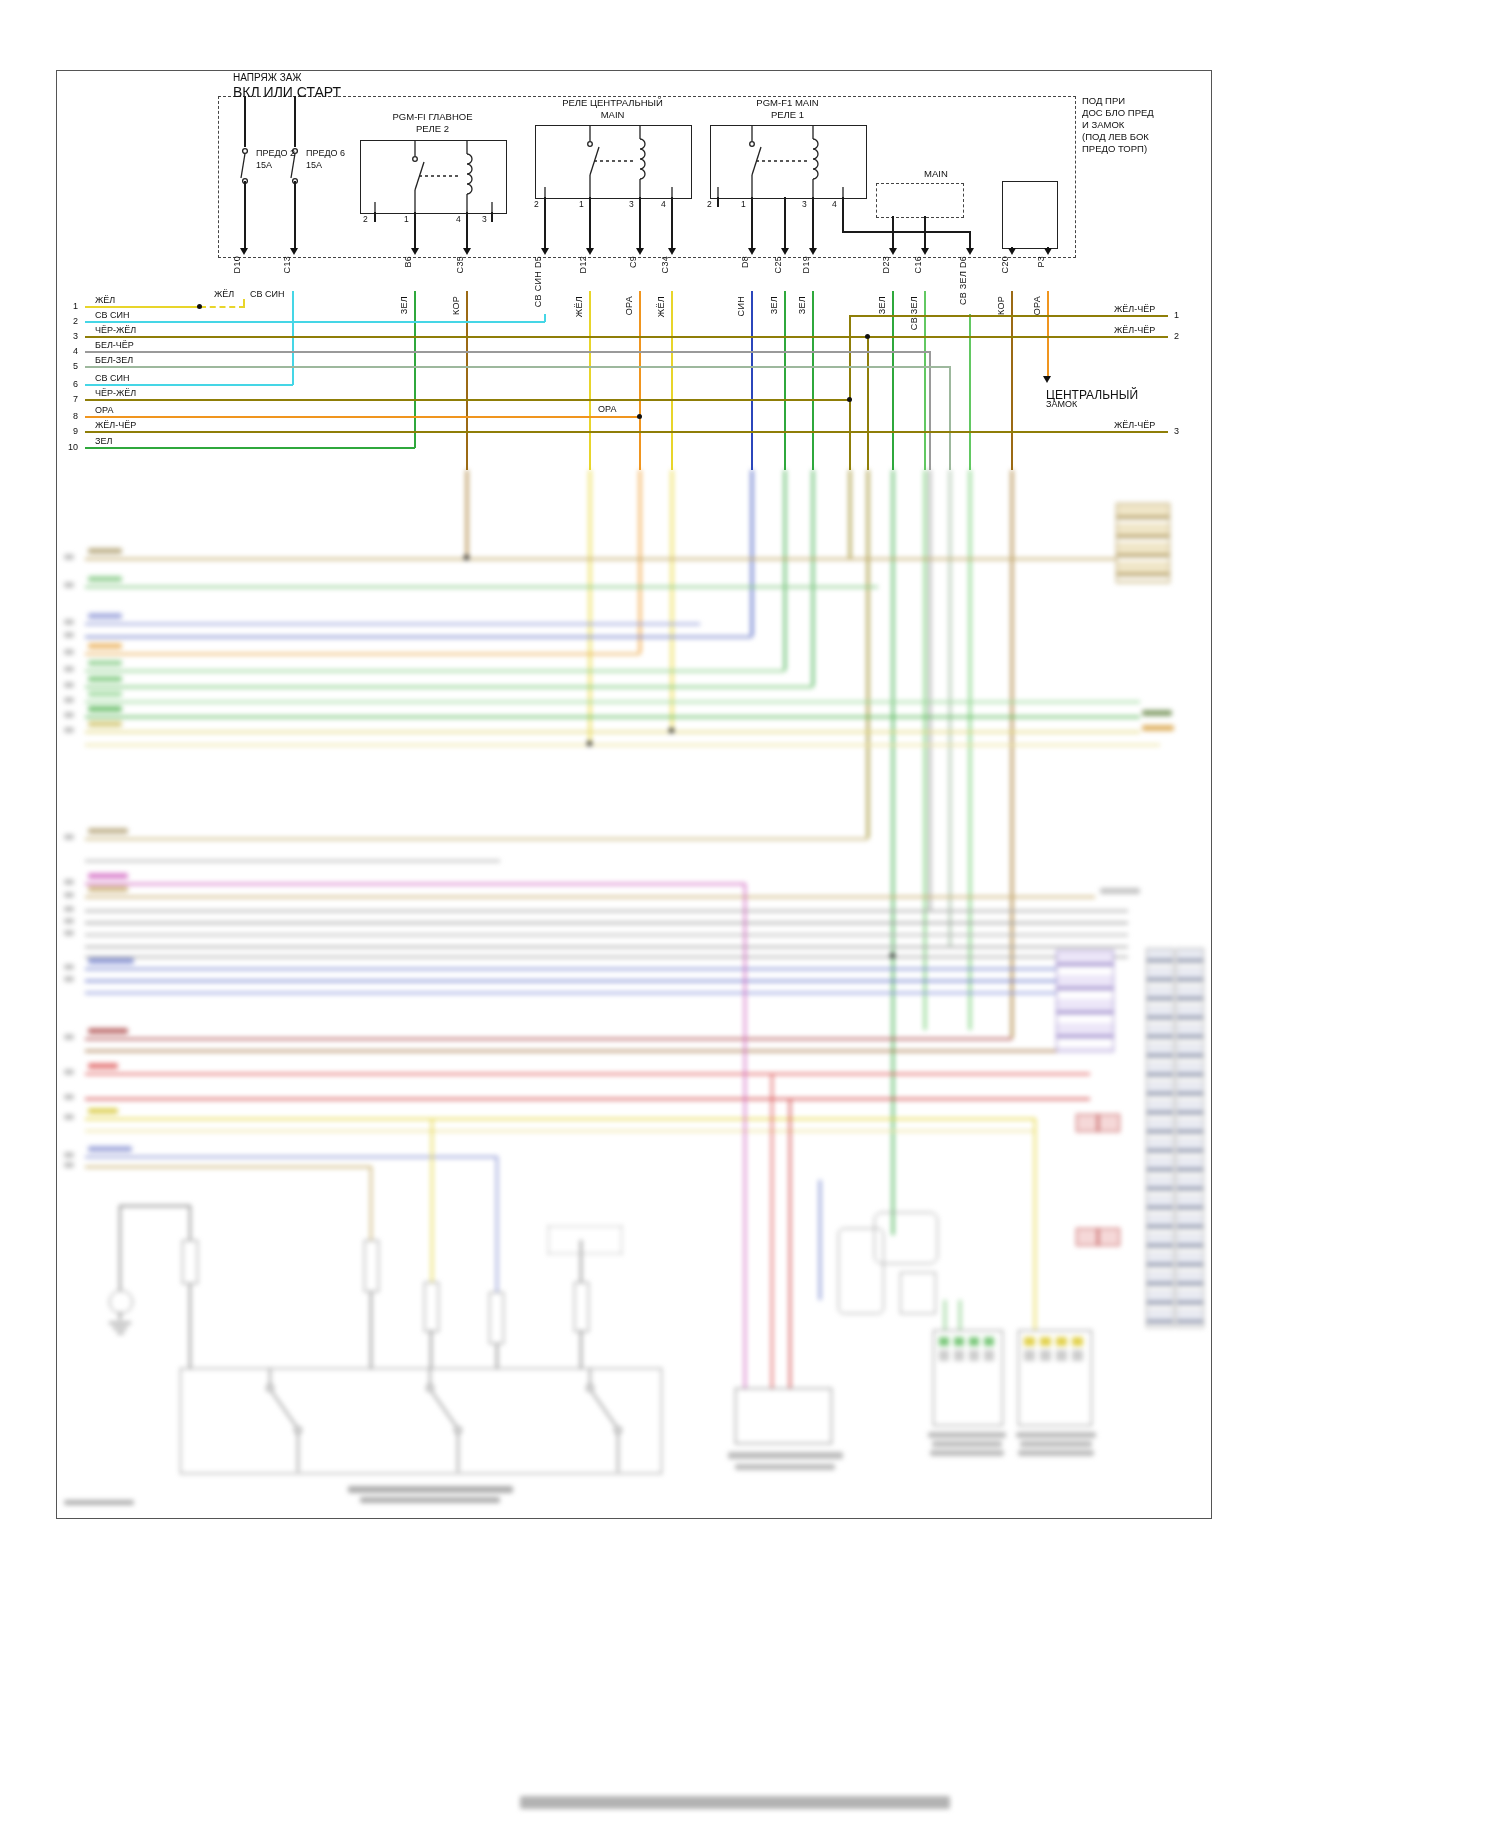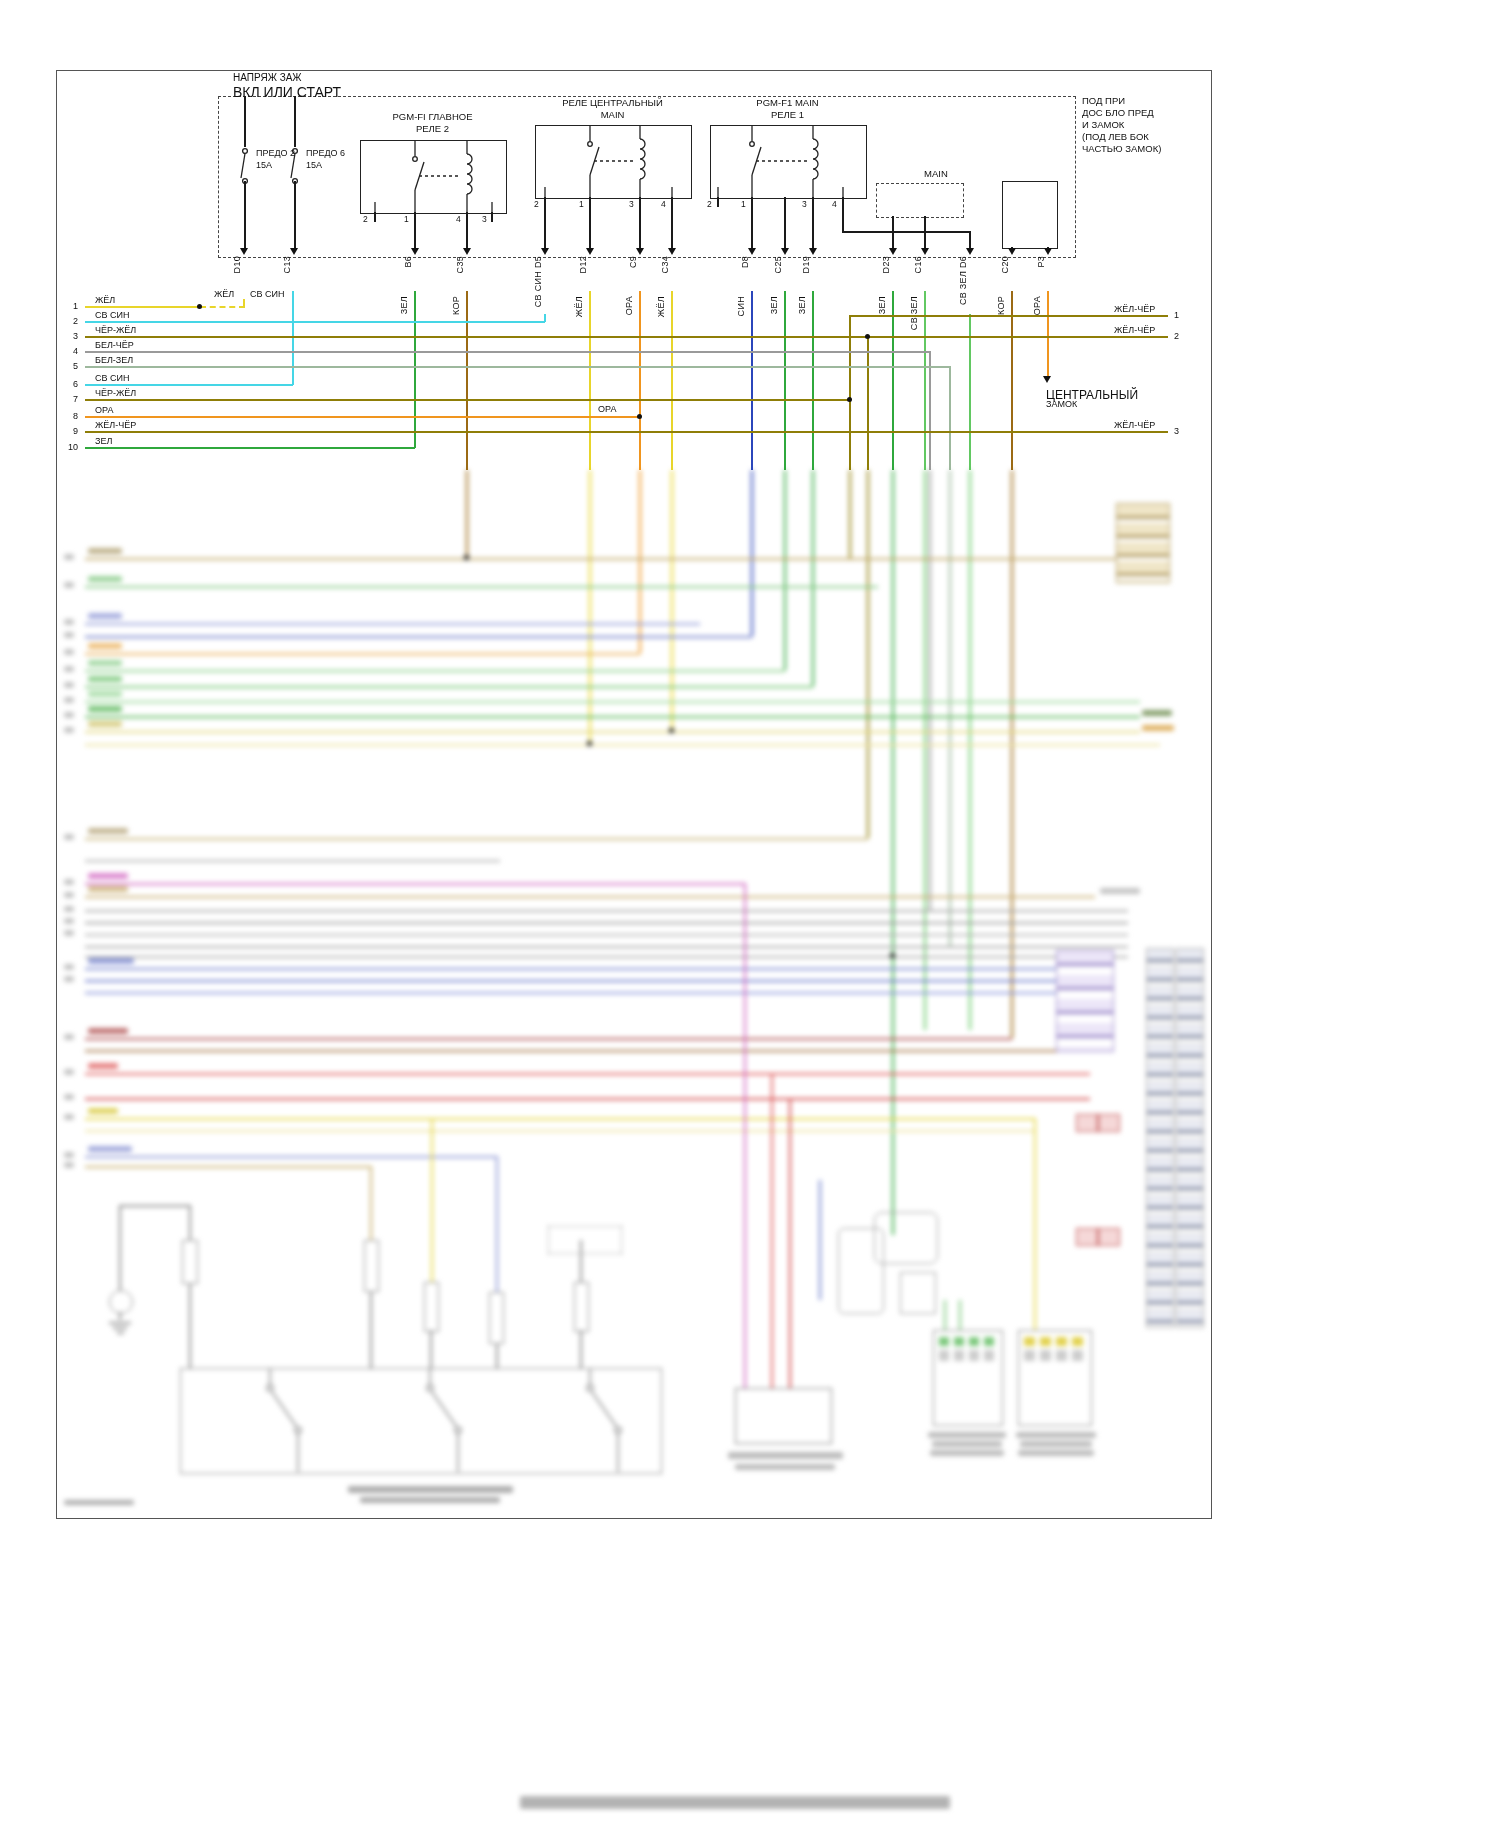--- a/index.html
+++ b/index.html
@@ -149,21 +149,21 @@
     <div class="vlb" style="left:924px;top:216px;height:33px"></div>
 
     <div class="bx" style="left:1002px;top:181px;width:54px;height:66px"></div>
     <div class="vlb" style="left:1011px;top:247px;height:3px"></div>
     <div class="vlb" style="left:1047px;top:247px;height:3px"></div>
 
     <div class="t" style="left:1082px;top:95px">ПОД ПРИ</div>
     <div class="t" style="left:1082px;top:107px">ДОС БЛО ПРЕД</div>
     <div class="t" style="left:1082px;top:119px">И ЗАМОК</div>
     <div class="t" style="left:1082px;top:131px">(ПОД ЛЕВ БОК</div>
-    <div class="t" style="left:1082px;top:143px">ЧАСТЬЮ ЗАМОК)</div>
+    <div class="t" style="left:1082px;top:143px">ПРЕДО ТОРП)</div>
 
     <div class="arr" style="left:240px;top:248px"></div>
     <div class="arr" style="left:290px;top:248px"></div>
     <div class="arr" style="left:411px;top:248px"></div>
     <div class="arr" style="left:463px;top:248px"></div>
     <div class="arr" style="left:541px;top:248px"></div>
     <div class="arr" style="left:586px;top:248px"></div>
     <div class="arr" style="left:636px;top:248px"></div>
     <div class="arr" style="left:668px;top:248px"></div>
     <div class="arr" style="left:748px;top:248px"></div>

